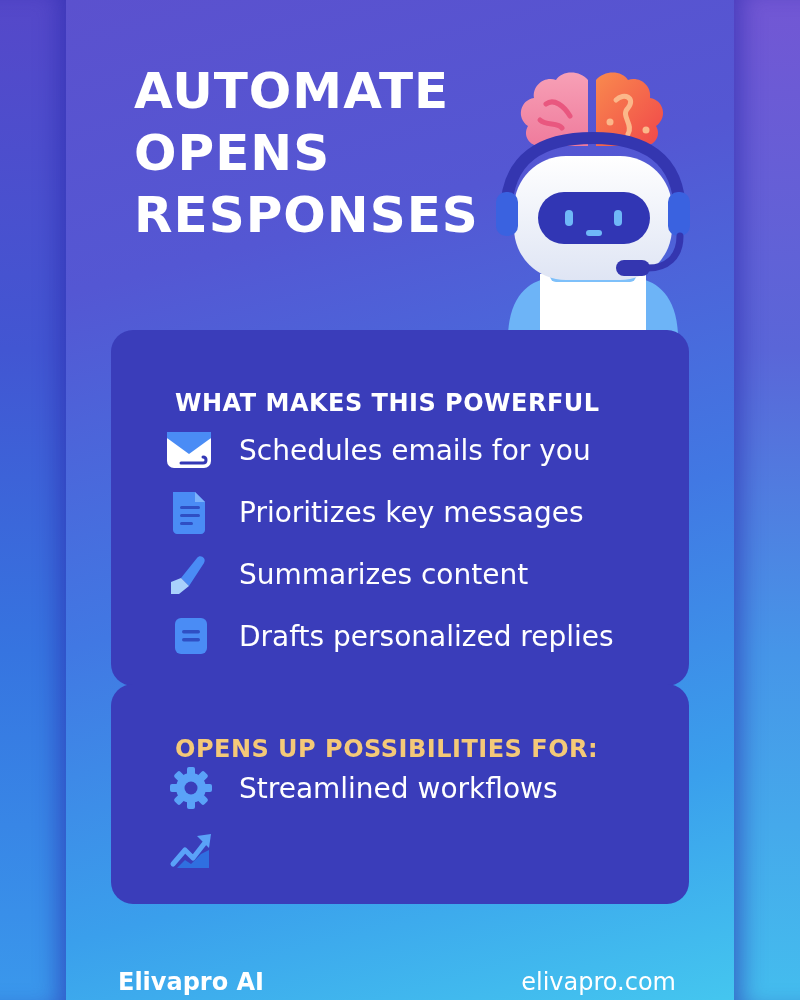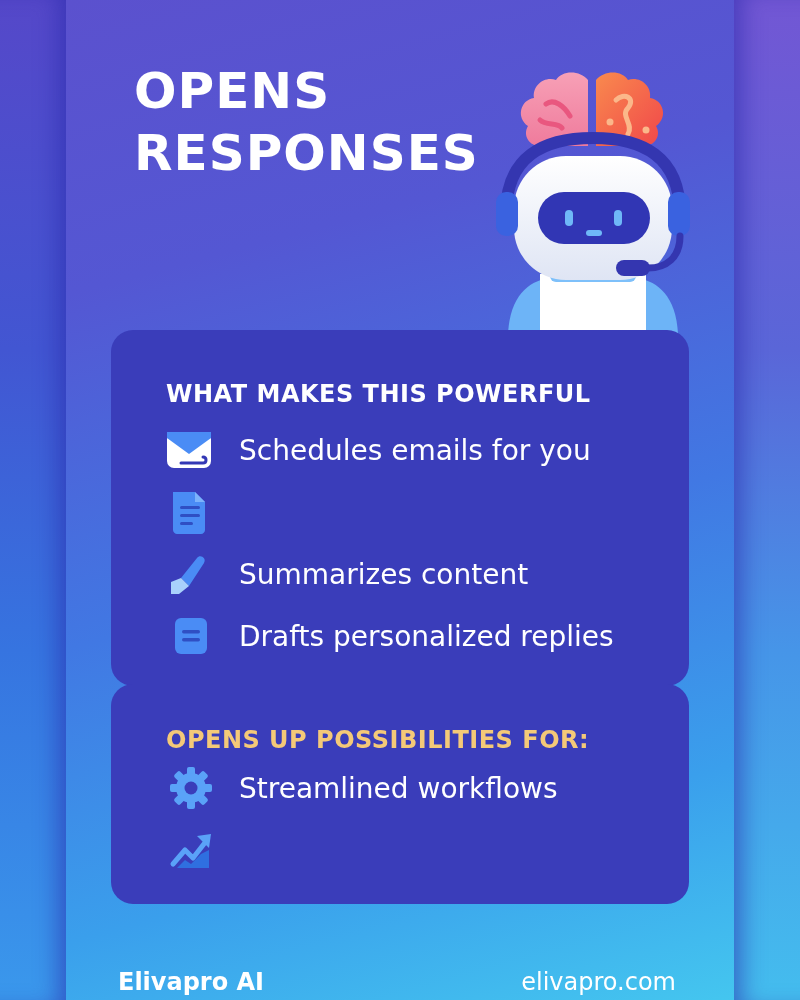--- a/index.html
+++ b/index.html
@@ -32,21 +32,21 @@
   }
   .headline span { display: block; }
   .robot { position: absolute; left: 488px; top: 64px; width: 210px; height: 270px; }
   .card {
     position: absolute; left: 111px; width: 578px;
     background: #3a3dba; border-radius: 22px;
   }
   .card.one { top: 330px; height: 356px; }
   .card.two { top: 684px; height: 220px; }
   .card-title {
-    position: absolute; left: 47px; margin: 8px;
+    position: absolute; left: 47px; margin: 17px;
     font-weight: 700; font-size: 24px; letter-spacing: 0.5px;
   }
   .card.one .card-title { top: 42px; color: #ffffff; }
   .card.two .card-title { top: 34px; color: #f4c978; }
   .item {
     position: absolute; left: 52px; height: 40px; display: flex; align-items: center;
   }
   .item .icon { width: 56px; height: 40px; display: flex; align-items: center; justify-content: flex-start; }
   .item .label { color: #ffffff; font-size: 28px; margin-left: 20px; white-space: nowrap; }
   .footer-left, .footer-right {
@@ -56,20 +56,21 @@
   .footer-right { right: 124px; }
 </style>
 </head>
 <body>
 
 <div class="edge left"></div>
 <div class="edge right"></div>
 <div class="poster"></div>
 
 <h1 class="headline">
+  <span>AUTOMATE</span>
   <span>OPENS</span>
   <span>RESPONSES</span>
 </h1>
 
 <svg class="robot" viewBox="0 0 210 270">
   <defs>
     <linearGradient id="bl" x1="0" y1="0" x2="0" y2="1">
       <stop offset="0" stop-color="#f7a0b6"></stop>
         <stop offset="1" stop-color="#ef7b9c"></stop>
     </linearGradient>
@@ -132,20 +133,21 @@
   <div class="item" style="top:162px">
     <span class="icon">
       <svg width="50" height="44" viewBox="0 0 50 44">
         <path d="M10 2 L32 2 L42 12 L42 40 C42 42 40 44 38 44 L14 44 C12 44 10 42 10 40 Z" fill="#4a8cf5"></path>
         <path d="M32 2 L32 12 L42 12 Z" fill="#7cb3fb"></path>
         <rect x="17" y="16" width="20" height="3" rx="1.5" fill="#2f4fc4"></rect>
         <rect x="17" y="24" width="20" height="3" rx="1.5" fill="#2f4fc4"></rect>
         <rect x="17" y="32" width="13" height="3" rx="1.5" fill="#2f4fc4"></rect>
       </svg>
     </span>
+    <span class="label">Prioritizes key messages</span>
   </div>
 
   <div class="item" style="top:286px">
     <span class="icon">
       <svg width="50" height="40" viewBox="0 0 50 40">
         <rect x="12" y="2" width="32" height="36" rx="6" fill="#4a8cf5"></rect>
         <rect x="19" y="14" width="18" height="3.5" rx="1.7" fill="#2f4fc4"></rect>
         <rect x="19" y="22" width="18" height="3.5" rx="1.7" fill="#2f4fc4"></rect>
       </svg>
     </span>

